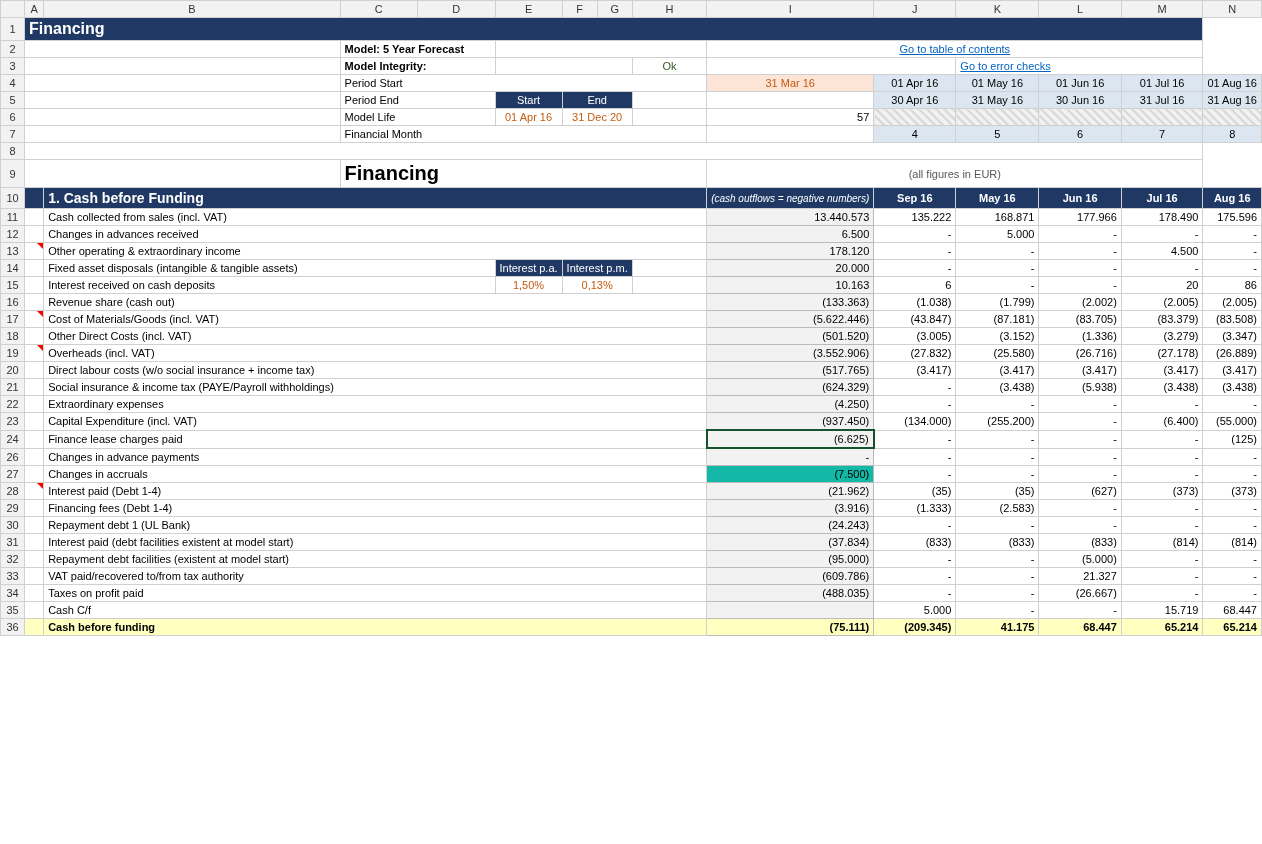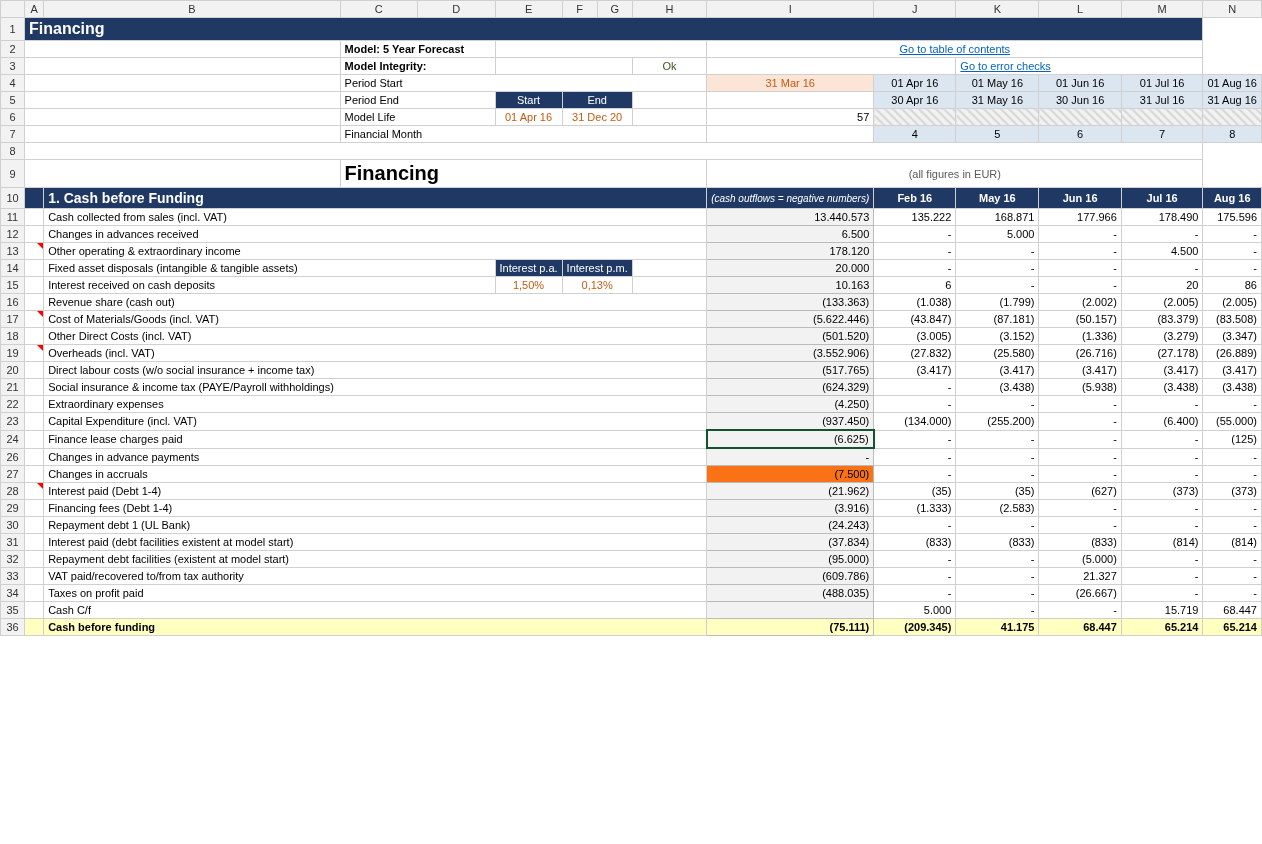--- a/index.html
+++ b/index.html
@@ -203,21 +203,21 @@
     <td colspan="2" style="background:#fff"></td>
     <td colspan="6" class="financing-title">Financing</td>
     <td colspan="5" class="all-figures" style="text-align:center">(all figures in EUR)</td>
   </tr>
 
   <tr>
     <td class="row-num">10</td>
     <td style="background:#1f3864"></td>
     <td colspan="7" class="section-header" style="font-size:14px; font-weight:bold; color:#fff; background:#1f3864">1. Cash before Funding</td>
     <td class="section-header" style="font-style:italic; font-size:10px; color:#fff; background:#1f3864; text-align:center; font-weight:normal" colspan="1">(cash outflows = negative numbers)</td>
-    <td class="month-header">Feb 16</td>
+    <td class="month-header">Sep 16</td>
     <td class="month-header">May 16</td>
     <td class="month-header">Jun 16</td>
     <td class="month-header">Jul 16</td>
     <td class="month-header">Aug 16</td>
   </tr>
 
   <tr>
     <td class="row-num">11</td>
     <td></td>
     <td colspan="7" class="label-cell">Cash collected from sales (incl. VAT)</td>
@@ -299,21 +299,21 @@
 
   <tr>
     <td class="row-num">17</td>
     <td style="position:relative">
           <span style="position:absolute;top:0;right:0;width:0;height:0;border-style:solid;border-width:0 6px 6px 0;border-color:transparent red transparent transparent"></span>
         </td>
     <td colspan="7" class="label-cell">Cost of Materials/Goods (incl. VAT)</td>
     <td class="num" style="background:#f2f2f2; border:1px solid #bbb">(5.622.446)</td>
     <td class="num">(43.847)</td>
     <td class="num">(87.181)</td>
-    <td class="num">(50.157)</td>
+    <td class="num">(83.705)</td>
     <td class="num">(83.379)</td>
     <td class="num">(83.508)</td>
   </tr>
 
   <tr>
     <td class="row-num">18</td>
     <td></td>
     <td colspan="7" class="label-cell">Other Direct Costs (incl. VAT)</td>
     <td class="num" style="background:#f2f2f2; border:1px solid #bbb">(501.520)</td>
     <td class="num">(3.005)</td>
@@ -407,21 +407,21 @@
     <td class="num">-</td>
     <td class="num">-</td>
     <td class="num">-</td>
     <td class="num">-</td>
   </tr>
 
   <tr>
     <td class="row-num">27</td>
     <td></td>
     <td colspan="7" class="label-cell">Changes in accruals</td>
-    <td class="num" style="background:#f97316; border:1px solid #bbb">(7.500)</td>
+    <td class="num" style="background:#14b8a6; border:1px solid #bbb">(7.500)</td>
     <td class="num">-</td>
     <td class="num">-</td>
     <td class="num">-</td>
     <td class="num">-</td>
     <td class="num">-</td>
   </tr>
 
   <tr>
     <td class="row-num">28</td>
     <td style="position:relative">

